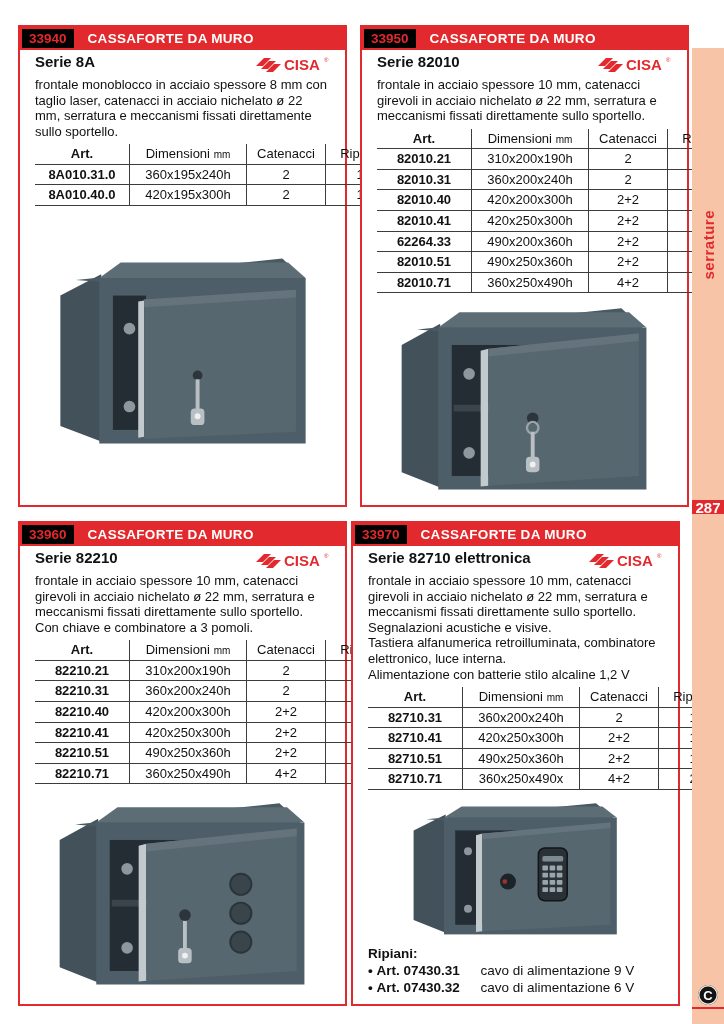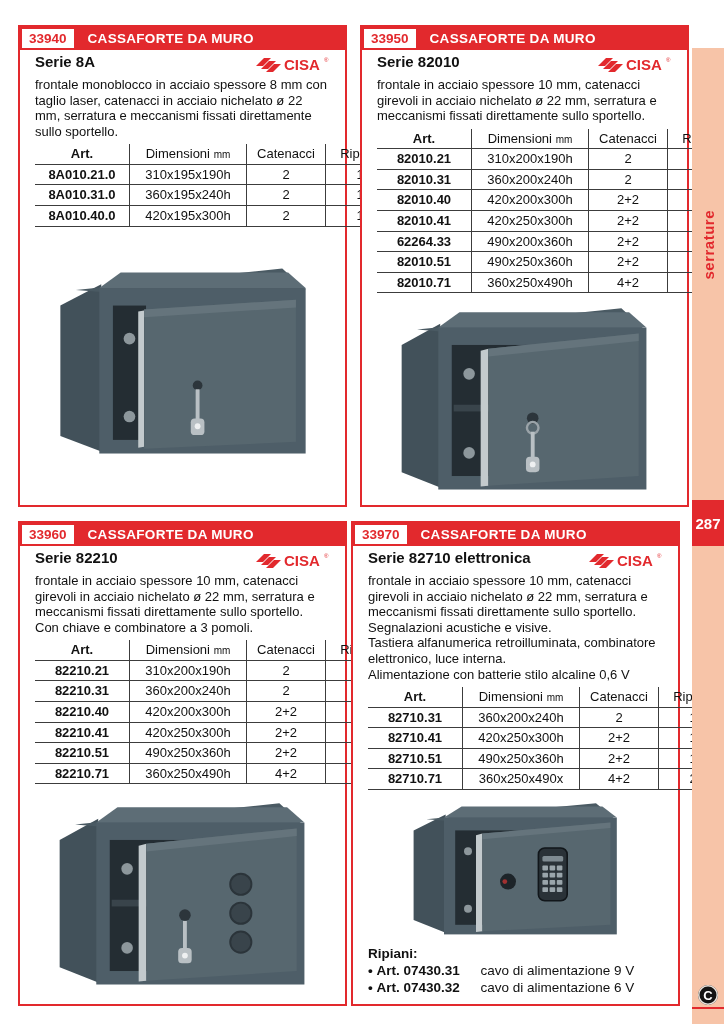--- a/index.html
+++ b/index.html
@@ -14,21 +14,21 @@
     border:2px solid #e2292d; box-sizing:border-box;
     display:flex; flex-direction:column;
   }
   .q-tl { left:18px;  top:25px;  height:482px; }
   .q-tr { left:360px; top:25px;  height:482px; }
   .q-bl { left:18px;  top:521px; height:485px; }
   .q-br { left:351px; top:521px; height:485px; }
 
   .qhead { background:#e2292d; display:flex; align-items:center; height:23px; flex:none; }
   .qcode {
-    background:#ffffff; color:#e2292d; font-weight:bold; font-size:13.5px;
+    background:#000000; color:#e2292d; font-weight:bold; font-size:13.5px;
     padding:0 7px; margin:2px 0 2px 2px; line-height:19px;
   }
   .qtitle { color:#fff; font-weight:bold; font-size:13.5px; margin-left:14px; letter-spacing:.3px; }
 
   .qbody { padding:3px 15px 5px; flex:1; display:flex; flex-direction:column; min-height:0; }
   .serie-row { display:flex; justify-content:space-between; align-items:flex-start; }
   .serie { font-weight:bold; font-size:15px; line-height:1.15; }
   .cisa-logo { flex:none; margin-top:1px; }
   .desc { font-size:13px; line-height:1.2; }
   .desc div { margin:0; }
@@ -61,21 +61,21 @@
   .ric-art { font-weight:bold; display:inline-block; min-width:104px; }
 
   
   .sidebar { position:absolute; left:692px; top:48px; width:32px; height:976px; background:#f7c4a8; }
   .sidebar-label {
     position:absolute; top:162px; left:50%;
     writing-mode:vertical-rl; transform:translateX(-50%) rotate(180deg);
     color:#e2292d; font-weight:bold; font-size:15px; letter-spacing:.5px;
   }
   .pagenum {
-    position:absolute; top:452px; left:0; width:100%; height:46px;
+    position:absolute; top:452px; left:0; width:100%; height:14px;
     background:#e2292d; color:#fff; font-weight:bold; font-size:15px;
     display:flex; align-items:center; justify-content:center;
   }
   .c-logo {
     position:absolute; bottom:19px; left:50%; transform:translateX(-50%);
     width:20px; height:20px; border-radius:50%; background:#141414;
     color:#fff; font-weight:bold; font-size:13px;
     display:flex; align-items:center; justify-content:center;
     box-shadow:0 0 0 1.5px #e8e2dc inset;
   }
@@ -110,26 +110,20 @@
       <table class="spec">
         <thead>
           <tr>
             <th class="h-art c-art">Art.</th>
             <th class="c-dim"><span>Dimensioni</span> <span class="unit">mm</span></th>
             <th class="c-cat">Catenacci</th>
             <th class="c-rip">Ripiani</th>
           </tr>
         </thead>
         <tbody>
-            <tr>
-              <td class="art c-art">8A010.21.0</td>
-              <td class="c-dim">310x195x190h</td>
-              <td class="c-cat">2</td>
-              <td class="c-rip">1</td>
-            </tr>
             <tr>
               <td class="art c-art">8A010.31.0</td>
               <td class="c-dim">360x195x240h</td>
               <td class="c-cat">2</td>
               <td class="c-rip">1</td>
             </tr>
             <tr>
               <td class="art c-art">8A010.40.0</td>
               <td class="c-dim">420x195x300h</td>
               <td class="c-cat">2</td>
@@ -366,21 +360,21 @@
             <polygon points="10,18 18,10 25,10 17,18" fill="#e2292d"></polygon>
             <text x="28" y="15.5" font-size="15" font-weight="bold" fill="#e2292d" font-family="Liberation Sans, sans-serif">CISA</text>
             <text x="68" y="8" font-size="6" fill="#e2292d">®</text>
           </svg>
         </span>
       </div>
       <div class="desc">
         <div>frontale in acciaio spessore 10 mm, catenacci girevoli in acciaio nichelato ø 22 mm, serratura e meccanismi fissati direttamente sullo sportello.</div>
         <div>Segnalazioni acustiche e visive.</div>
         <div>Tastiera alfanumerica retroilluminata, combinatore elettronico, luce interna.</div>
-        <div>Alimentazione con batterie stilo alcaline 0,6 V</div>
+        <div>Alimentazione con batterie stilo alcaline 1,2 V</div>
       </div>
       <table class="spec">
         <thead>
           <tr>
             <th class="h-art c-art">Art.</th>
             <th class="c-dim"><span>Dimensioni</span> <span class="unit">mm</span></th>
             <th class="c-cat">Catenacci</th>
             <th class="c-rip">Ripiani</th>
           </tr>
         </thead>

